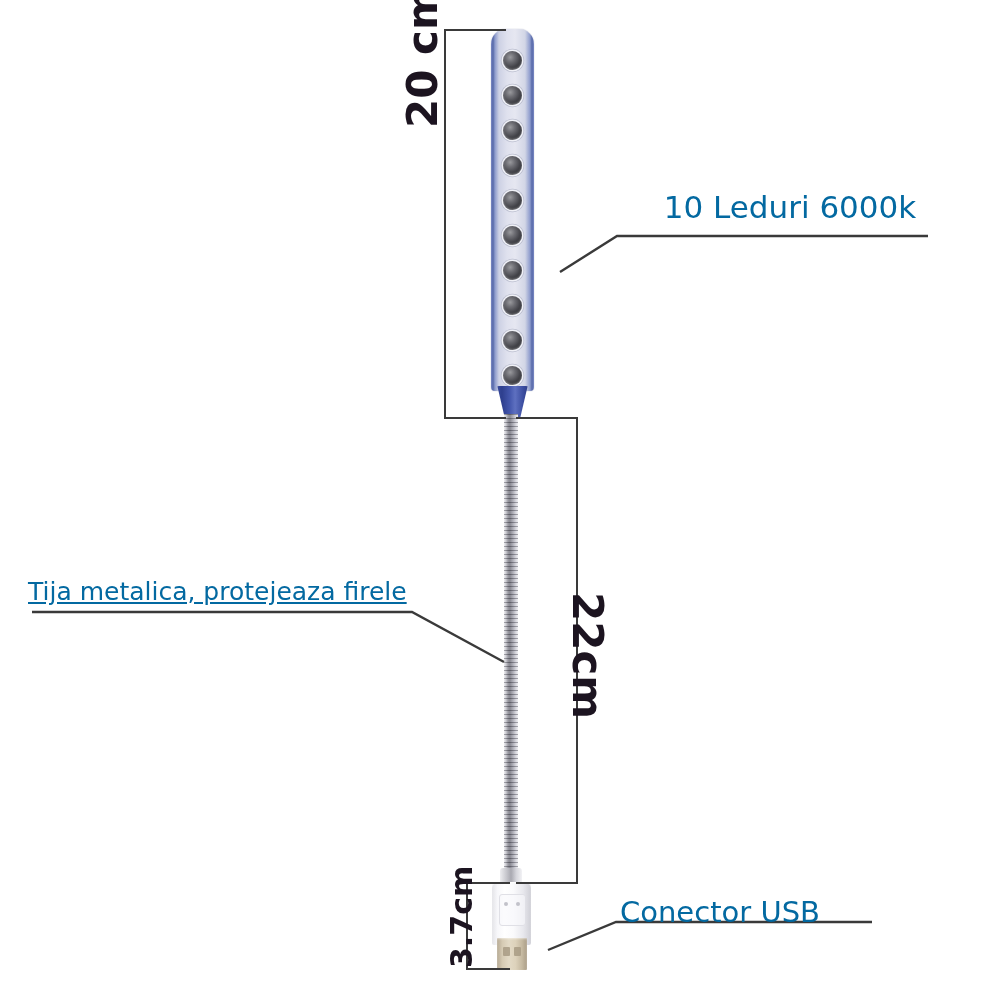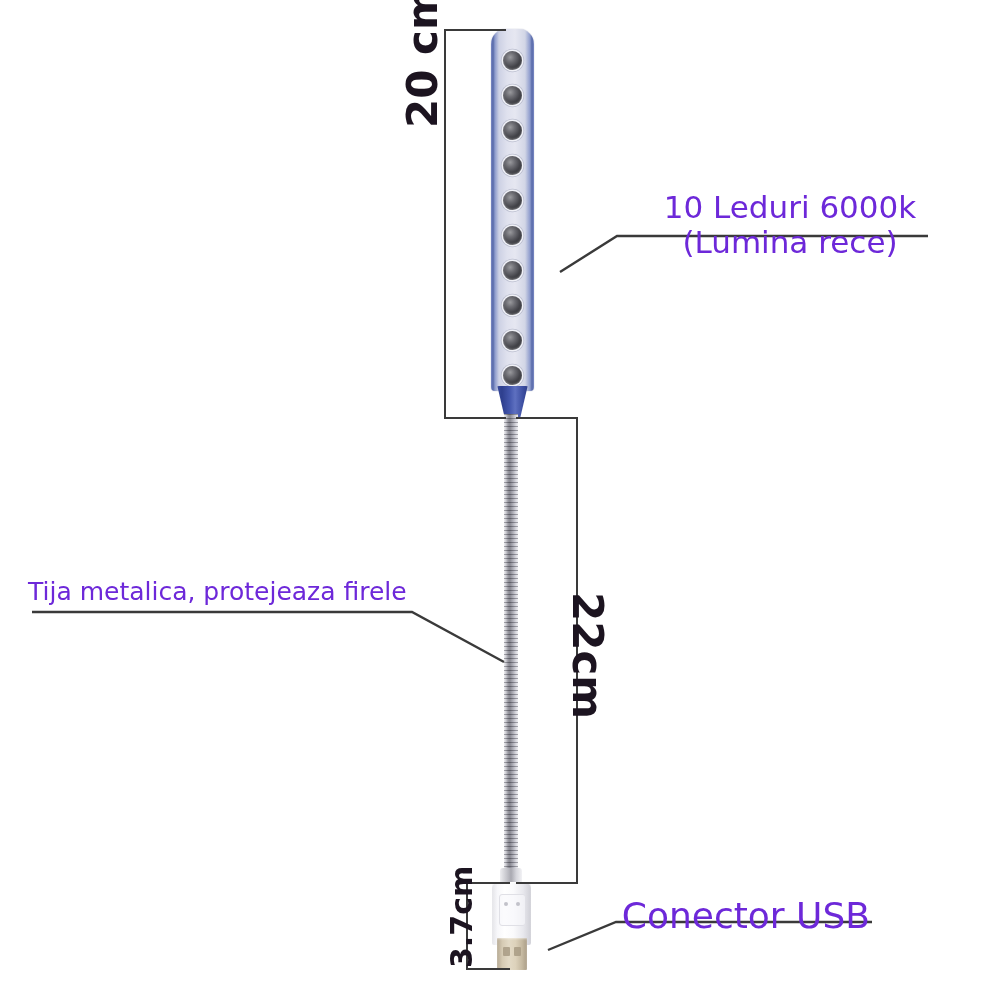--- a/index.html
+++ b/index.html
@@ -51,45 +51,46 @@
     left: 444px;
     top: 968px;
     font-size: 30px;
     transform: rotate(-90deg);
     transform-origin: left top;
   }
 
   
   .callout {
     position: absolute;
-    color: #6d28d9;
+    color: #0369a1;
     white-space: nowrap;
   }
   .callout .ln {
     display: block;
     line-height: 1.12;
   }
   #callout-leds {
     left: 645px;
     top: 190px;
     font-size: 31px;
     text-align: center;
     width: 290px;
   }
   #callout-rod {
     left: 28px;
     top: 578px;
     font-size: 25px;
     text-align: left;
+    text-decoration: underline;
   }
   #callout-usb {
     left: 620px;
     top: 896px;
-    font-size: 36px;
-    text-align: right;
+    font-size: 29px;
+    text-align: left;
     width: 250px;
   }
 
   .leader-svg {
     position: absolute;
     left: 0;
     top: 0;
     width: 1000px;
     height: 1000px;
     pointer-events: none;
@@ -278,21 +279,20 @@
 
     <polyline points="560,272 617,236 928,236" fill="none" stroke="#3a3a3a" stroke-width="2.4"></polyline>
 
     <polyline points="32,612 412,612 504,662" fill="none" stroke="#3a3a3a" stroke-width="2.4"></polyline>
 
     <polyline points="548,950 616,922 872,922" fill="none" stroke="#3a3a3a" stroke-width="2.4"></polyline>
   </svg>
 
   <div class="callout" id="callout-leds">
     <span class="ln">10 Leduri 6000k</span>
-    <span class="ln">(Lumina rece)</span>
   </div>
 
   <div class="callout" id="callout-rod">
     <span class="ln">Tija metalica, protejeaza firele</span>
   </div>
 
   <div class="callout" id="callout-usb">
     <span class="ln">Conector USB</span>
   </div>
 

